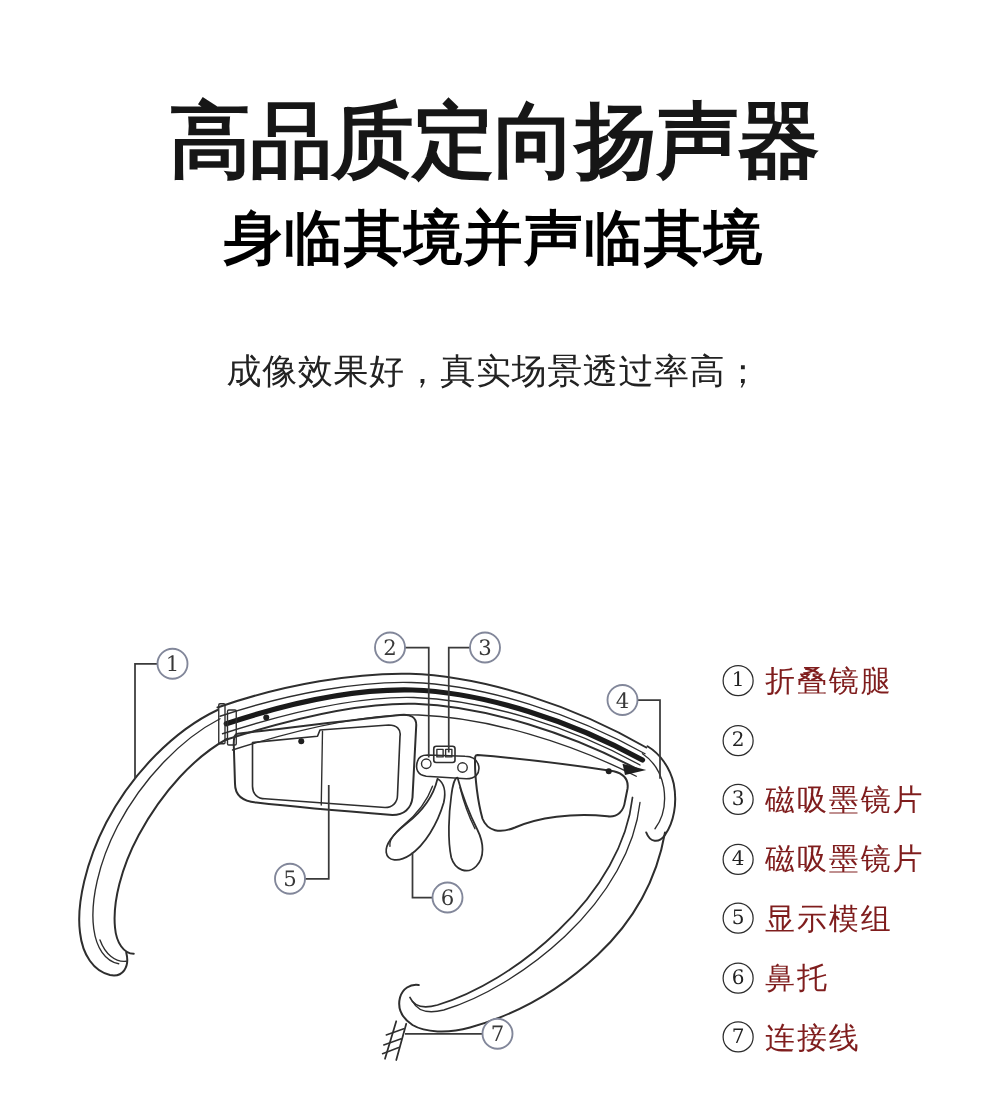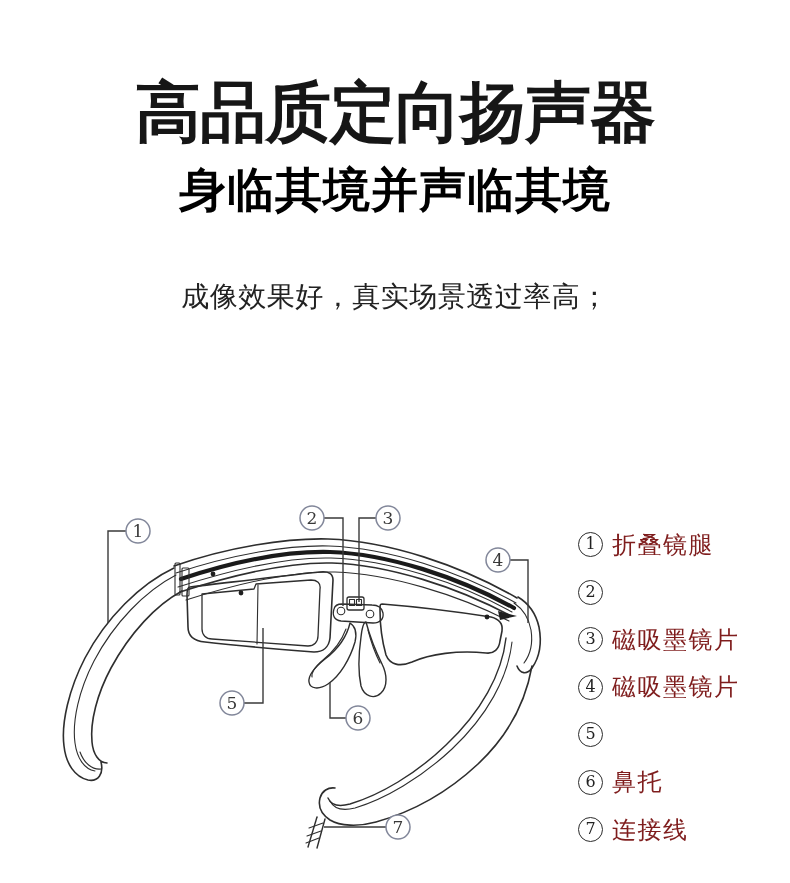--- a/index.html
+++ b/index.html
@@ -207,20 +207,21 @@
     <div class="legend-item">
       <span class="lnum">3</span>
       <span class="llabel">磁吸墨镜片</span>
     </div>
     <div class="legend-item">
       <span class="lnum">4</span>
       <span class="llabel">磁吸墨镜片</span>
     </div>
     <div class="legend-item">
       <span class="lnum">5</span>
+      <span class="llabel">显示模组</span>
     </div>
     <div class="legend-item">
       <span class="lnum">6</span>
       <span class="llabel">鼻托</span>
     </div>
     <div class="legend-item">
       <span class="lnum">7</span>
       <span class="llabel">连接线</span>
     </div>
   </div>

